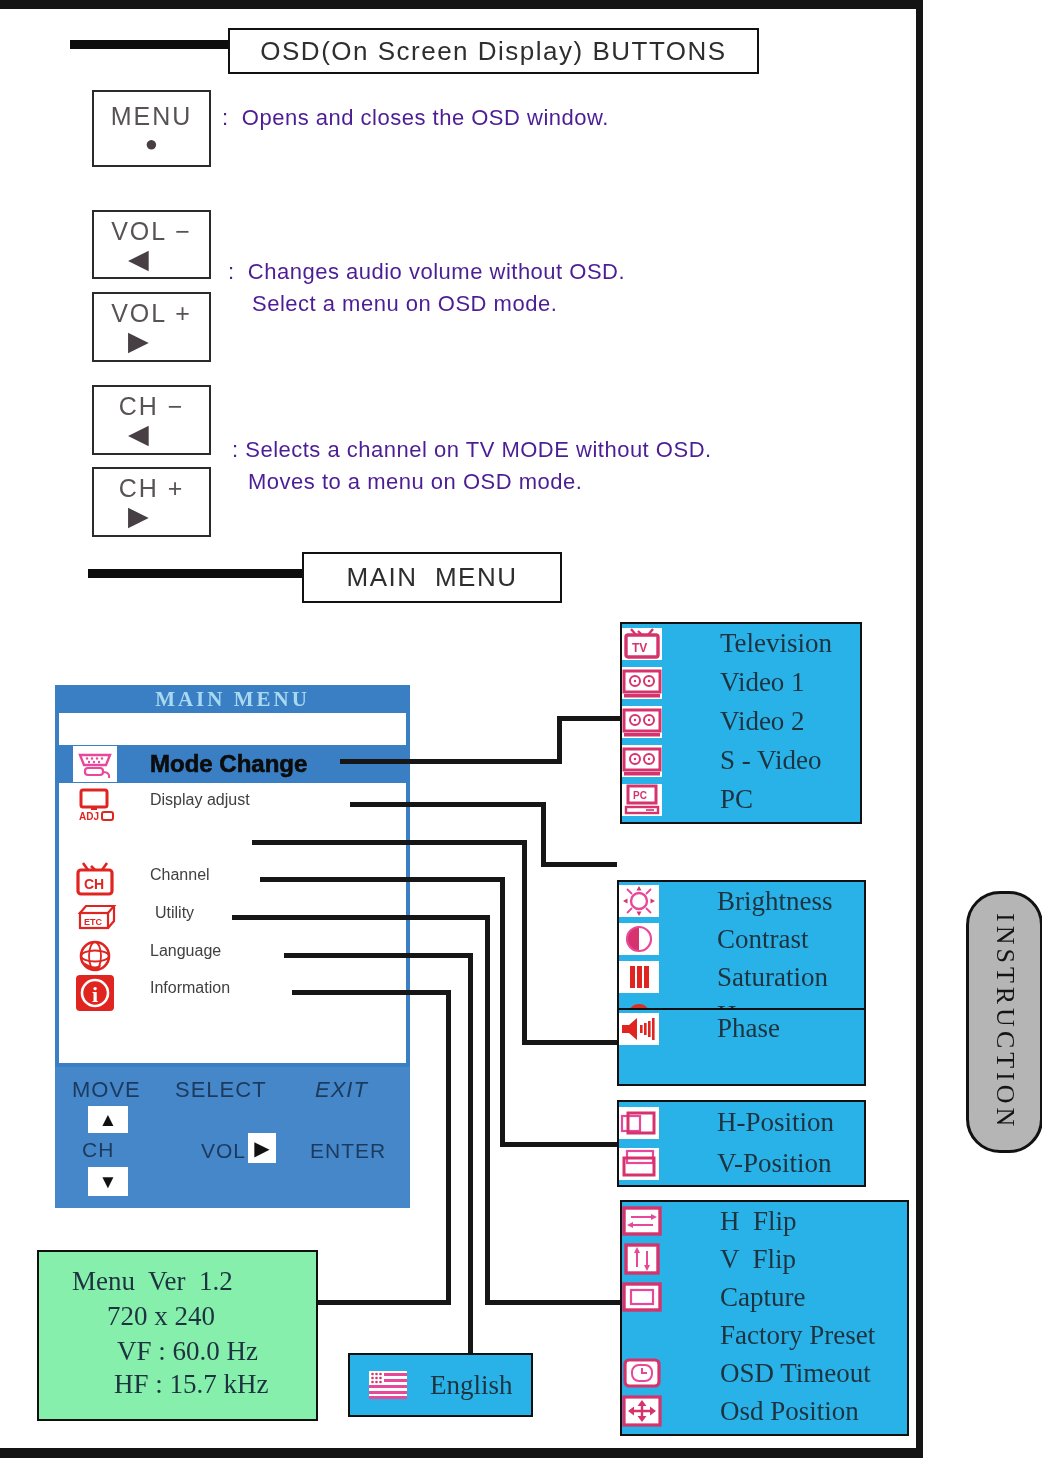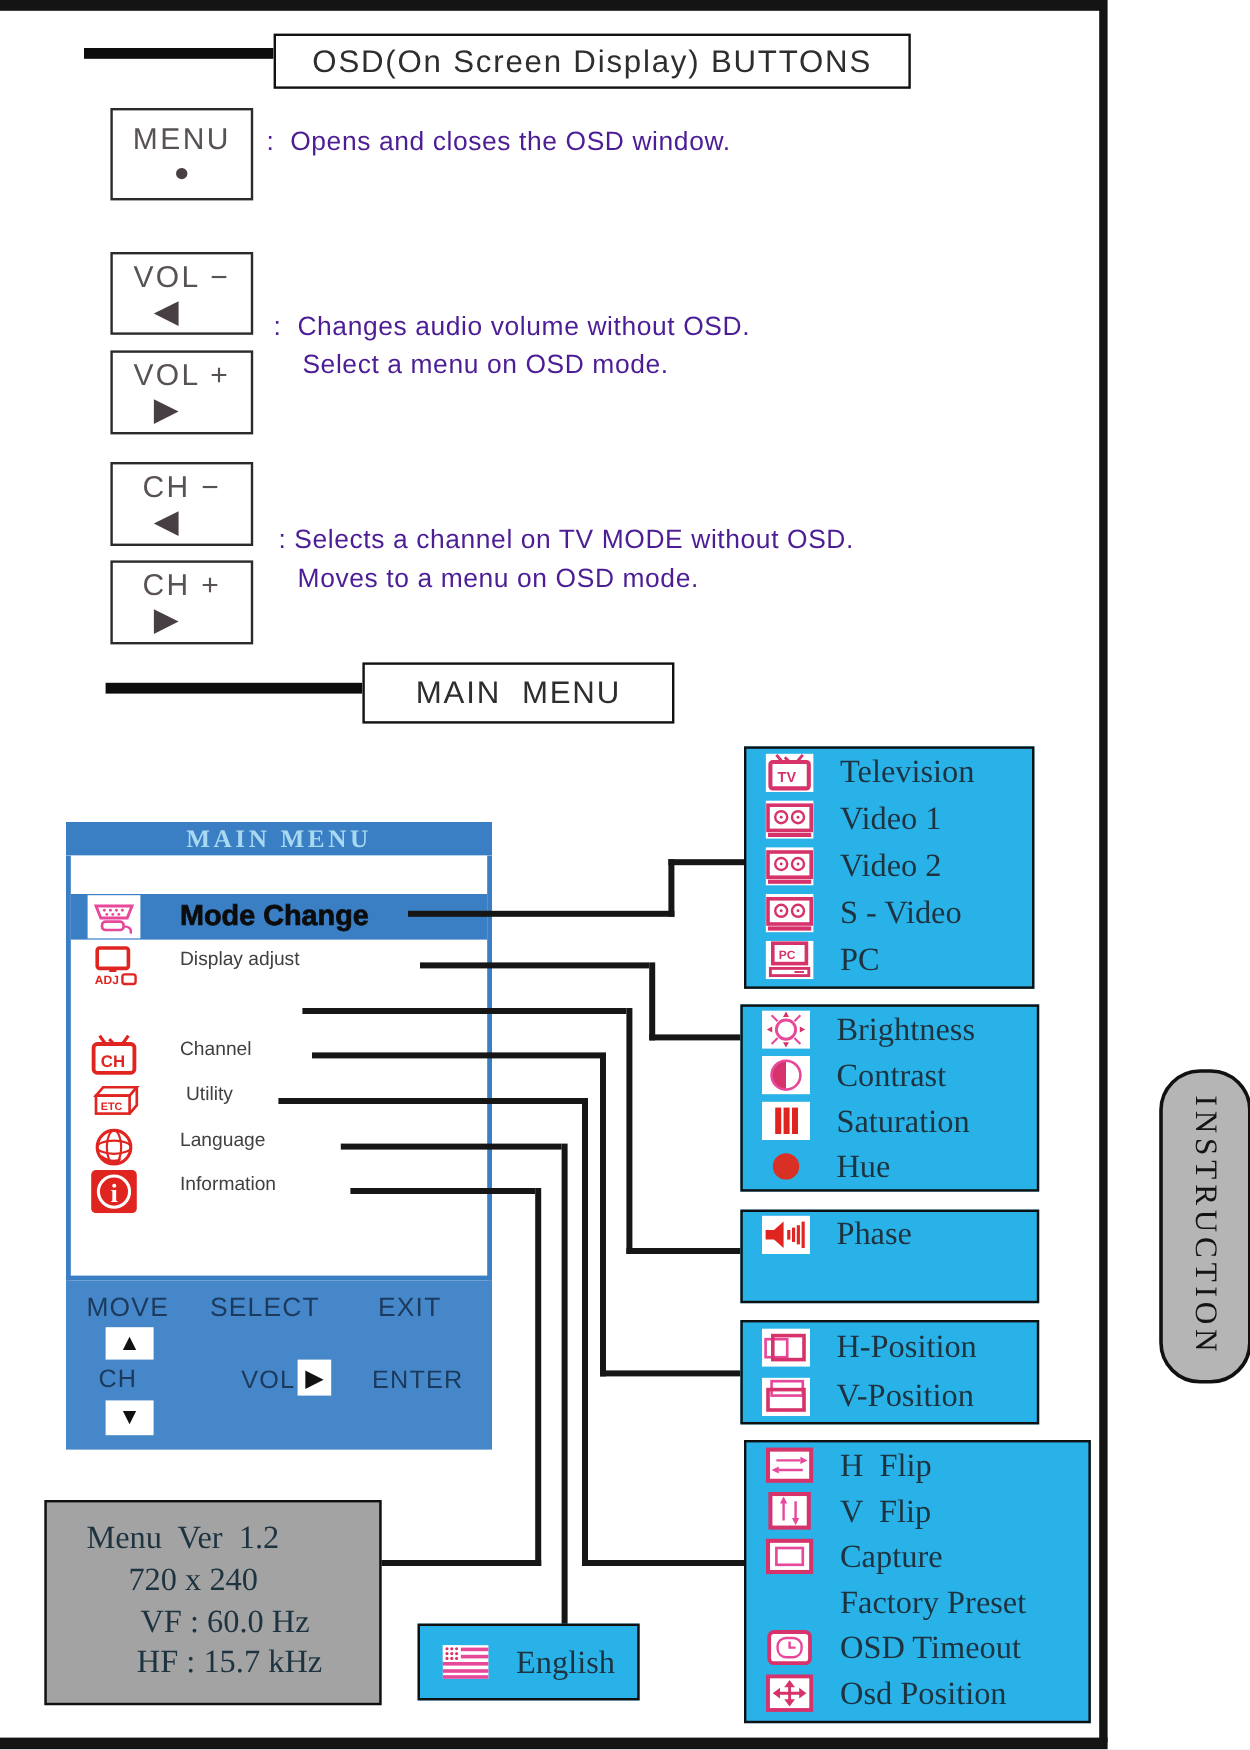--- a/index.html
+++ b/index.html
@@ -40,26 +40,26 @@
   .menu-foot{left:0;top:382px;width:355px;height:141px;background:#4587c9;}
   .flabel{position:absolute;font-size:22px;color:#1c3a5e;letter-spacing:1px;white-space:pre;}
   .flabel.small{font-size:21px;}
   .keybox{position:absolute;background:#fff;display:flex;align-items:center;justify-content:center;color:#111;}
 
   
   .line{background:#161616;}
 
   
   .panel{background:#29b2e8;border:2.5px solid #101010;}
-  .prow{display:flex;align-items:center;padding-left:16px;}
+  .prow{display:flex;align-items:center;gap:36px;}
   .pi{width:40px;height:32px;display:block;flex:0 0 40px;}
   .plabel{margin-left:22px;font-family:"Liberation Serif",serif;font-size:27px;color:#1e3340;white-space:pre;}
 
   
-  .info-box{left:37px;top:1250px;width:277px;height:167px;background:#a3a3a3;border:2.5px solid #101010;}
+  .info-box{left:37px;top:1250px;width:277px;height:167px;background:#86efac;border:2.5px solid #101010;}
   .ibline{position:absolute;font-family:"Liberation Serif",serif;font-size:27px;color:#1e3340;white-space:pre;}
 
   
   .english-box{left:348px;top:1353px;width:185px;height:64px;background:#29b2e8;border:2.5px solid #101010;display:flex;align-items:center;padding-left:18px;box-sizing:border-box;}
 
   
   .side-tab{left:966px;top:891px;width:71px;height:256px;background:#b5b5b5;border:3px solid #111;border-radius:34px;display:flex;align-items:center;justify-content:center;}
   .side-tab span{writing-mode:vertical-rl;font-family:"Liberation Serif",serif;font-size:26px;letter-spacing:4px;color:#141414;white-space:pre;}
 </style>
 </head>
@@ -169,21 +169,21 @@
               <rect x="3" y="0" width="38" height="36" rx="4" fill="#e02420"></rect>
      <circle cx="22" cy="18" r="13" fill="none" stroke="#ffffff" stroke-width="2.6"></circle>
      <text x="19" y="27" font-size="22" font-weight="bold" fill="#ffffff" font-family="Liberation Serif,serif">i</text>
             </svg></span>
         <span class="mlabel">Information</span>
       </div>
     </div>
     <div class="abs menu-foot">
       <span class="flabel" style="left:17px;top:10px;">MOVE</span>
       <span class="flabel" style="left:120px;top:10px;">SELECT</span>
-      <span class="flabel" style="left:260px;top:10px;">EXIT</span>
+      <span class="flabel" style="left:260px;top:10px;font-style:italic;">EXIT</span>
       <span class="keybox" style="left:33px;top:39px;width:40px;height:27px;font-size:19px;">▲</span>
       <span class="flabel small" style="left:27px;top:71px;">CH</span>
       <span class="flabel small" style="left:146px;top:72px;">VOL</span>
       <span class="keybox" style="left:193px;top:66px;width:28px;height:30px;font-size:20px;">▶</span>
       <span class="flabel small" style="left:255px;top:72px;">ENTER</span>
       <span class="keybox" style="left:33px;top:100px;width:40px;height:29px;font-size:19px;">▼</span>
     </div>
   </div>
 
   <div class="abs line" style="left:340px;top:759px;width:222px;height:5px;"></div>
@@ -264,21 +264,21 @@
             <rect x="0" y="0" width="40" height="32" fill="#fff"></rect>
      <rect x="6" y="2" width="28" height="17" fill="none" stroke="#d6336c" stroke-width="3"></rect>
      <text x="11" y="15" font-size="10" font-weight="bold" fill="#d6336c" font-family="Liberation Sans,sans-serif">PC</text>
      <rect x="4" y="23" width="32" height="6" fill="none" stroke="#d6336c" stroke-width="2.4"></rect>
      <rect x="24" y="25.2" width="8" height="1.6" fill="#d6336c"></rect>
           </svg></span>
       <span class="plabel">PC</span>
     </div>
   </div>
 
-  <div class="abs panel" style="left:617px;top:837px;width:245px;height:152px;">
+  <div class="abs panel" style="left:617px;top:880px;width:245px;height:152px;">
     <div class="prow" style="height:38px;">
       <span class="pi"><svg width="40" height="32" viewBox="0 0 40 32" xmlns="http://www.w3.org/2000/svg">
             <rect width="40" height="32" fill="#fff"></rect>
      <circle cx="20" cy="16" r="8" fill="none" stroke="#e8489a" stroke-width="2.4"></circle>
      <path d="M20 1 l2.5 4.5 h-5 Z M20 31 l2.5 -4.5 h-5 Z M4 16 l4.5 -2.5 v5 Z M36 16 l-4.5 -2.5 v5 Z" fill="#d6336c"></path>
      <path d="M8 4 L13 9 M32 4 L27 9 M8 28 L13 23 M32 28 L27 23" stroke="#e8489a" stroke-width="1.8"></path>
           </svg></span>
       <span class="plabel">Brightness</span>
     </div>
     <div class="prow" style="height:38px;">

